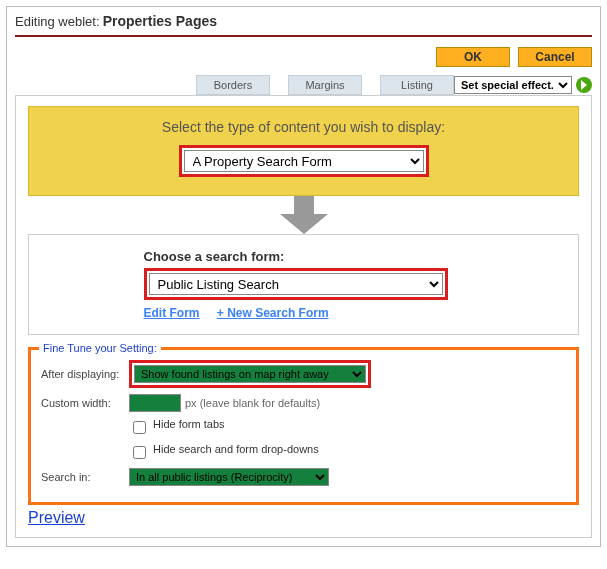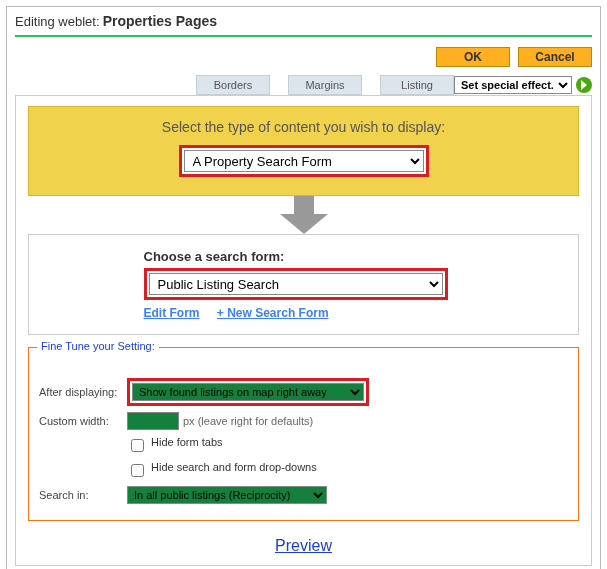--- a/index.html
+++ b/index.html
@@ -15,21 +15,21 @@
     border: 1px solid #bbb;
     margin: 6px;
     padding: 6px 8px 8px 8px;
     position: relative;
   }
   .header-row {
     display: flex;
     justify-content: space-between;
     align-items: baseline;
     padding-bottom: 6px;
-    border-bottom: 2px solid #22c55e;
+    border-bottom: 2px solid #7f1d1d;
     margin-bottom: 10px;
   }
   .title-prefix { font-size: 13px; color: #333; }
   .title-main { font-size: 14px; font-weight: bold; color: #333; }
   .header-right { font-size: 11px; color: #333; }
   .header-right a { color: #1a3fd6; text-decoration: none; font-weight: bold; }
 
   .btn-row {
     display: flex;
     justify-content: flex-end;
@@ -156,24 +156,24 @@
     font-size: 12px;
   }
   .choose-links a {
     color: #3b82f6;
     font-weight: bold;
     text-decoration: underline;
     margin-right: 14px;
   }
 
   .fieldset {
-    border: 1px solid #f97316;
-    padding: 24px 10px 10px 10px;
+    border: 3px solid #f97316;
+    padding: 4px 10px 10px 10px;
     position: relative;
-    margin-bottom: 16px;
+    margin-bottom: 4px;
   }
   .legend {
     position: absolute;
     top: -8px; left: 8px;
     background: #fff;
     padding: 0 4px;
     color: #1a3fd6;
     font-size: 11px;
   }
   .form-row {
@@ -189,21 +189,21 @@
     background: #15803d;
     padding: 1px 2px;
     height: 18px;
   }
   .form-row .note { color: #666; margin-left: 4px; }
   .form-row .cb-row { display: flex; align-items: flex-start; gap: 4px; }
   .after-select { width: 232px; }
 
   .preview-link {
     display: block;
-    text-align: center;
+    text-align: left;
     color: #1a3fd6;
     font-size: 16px;
     text-decoration: underline;
     margin: 0 0 2px 0;
   }
 </style>
 </head>
 <body>
 
 <div class="dialog">
@@ -274,21 +274,21 @@
           <select class="after-select">
             <option>Show found listings on map right away</option>
           </select>
         </span>
       </div>
 
 
       <div class="form-row">
         <span class="lbl">Custom width:</span>
         <input type="text" style="width: 52px;" value="">
-        <span class="note">px (leave right for defaults)</span>
+        <span class="note">px (leave blank for defaults)</span>
       </div>
 
       <div class="form-row">
         <span class="lbl"></span>
         <span class="cb-row">
           <input type="checkbox" style="">
           <span>Hide form tabs</span>
         </span>
       </div>
 

